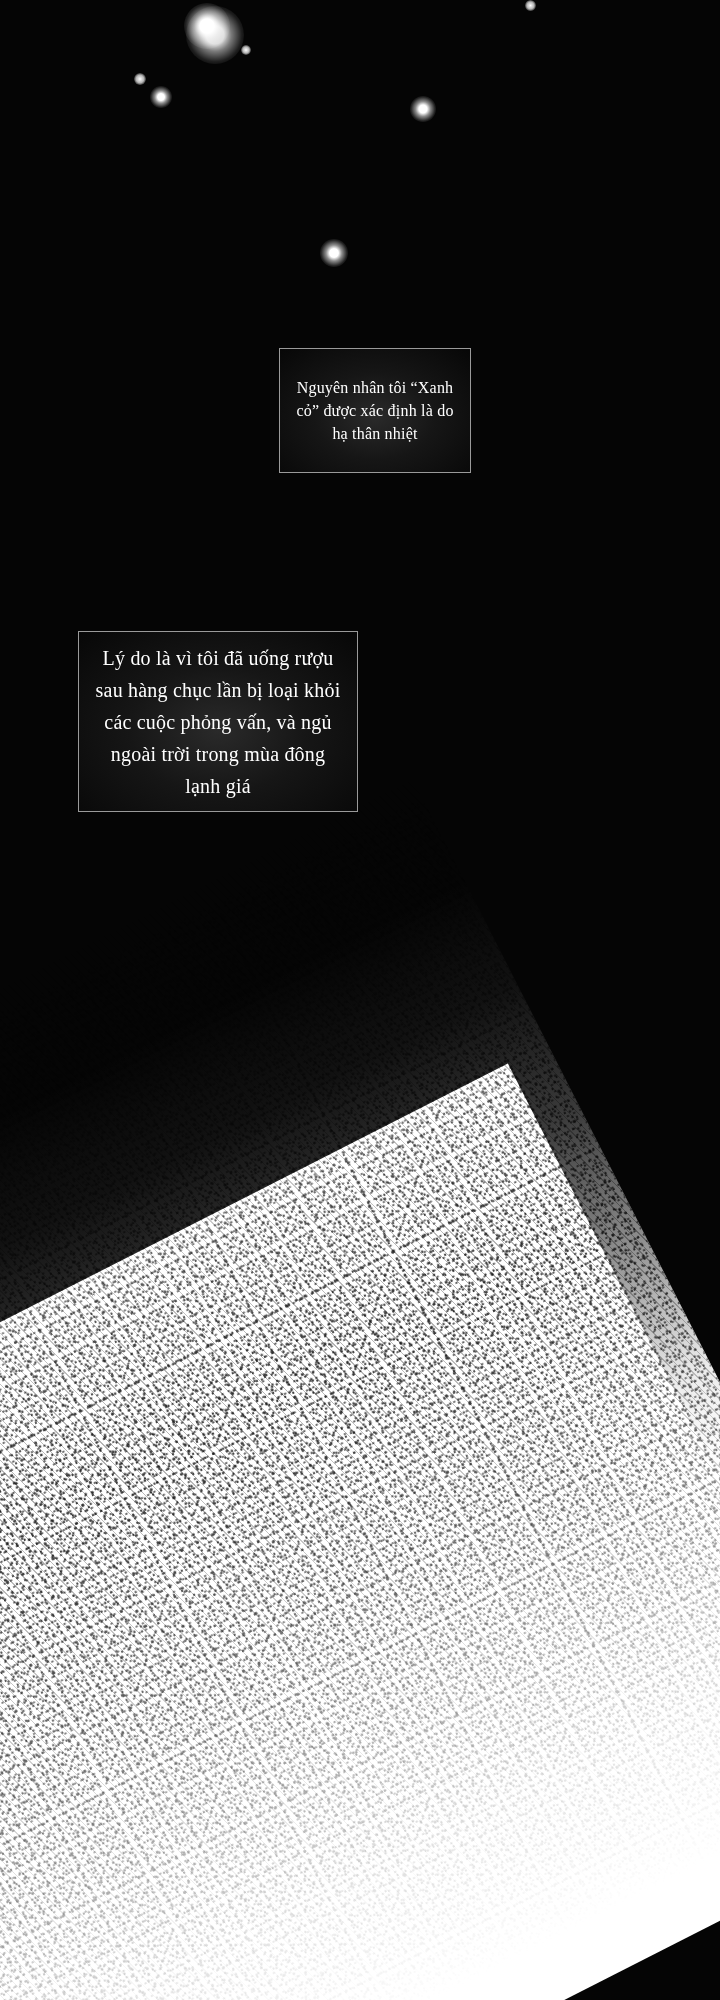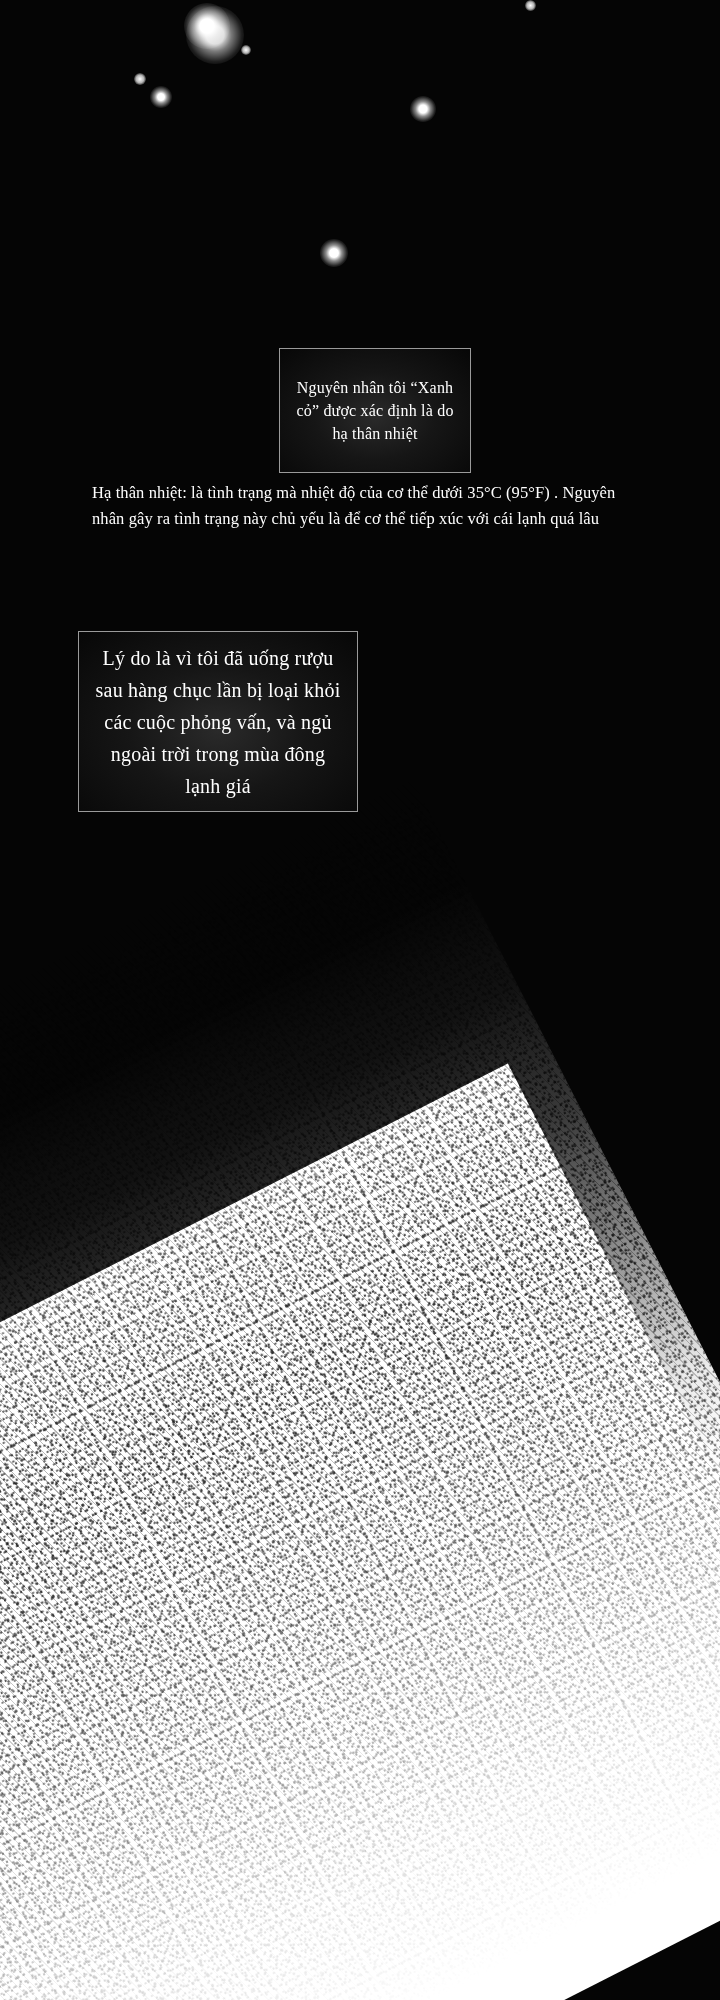--- a/index.html
+++ b/index.html
@@ -177,21 +177,20 @@
     <div class="star" style="left:150px; top:86px; width:22px; height:22px;"></div>
     <div class="star tiny" style="left:525px; top:0px; width:11px; height:11px;"></div>
     <div class="star" style="left:410px; top:96px; width:26px; height:26px;"></div>
     <div class="star" style="left:320px; top:239px; width:28px; height:28px;"></div>
   </div>
 
   <div class="caption-box" id="box-hypothermia-title">
     <div class="txt">Nguyên nhân tôi “Xanh cỏ” được xác định là do hạ thân nhiệt</div>
   </div>
 
-  <div class="free-text" id="definition-text">Hạ thân nhiệt: là tình trạng mà nhiệt độ của cơ thể dưới 35°C (95°F) . Nguyên nhân gây ra tình trạng này chủ yếu là để cơ thể tiếp xúc với cái lạnh quá lâu</div>
 
 
   <div class="caption-box" id="box-reason">
     <div class="txt">Lý do là vì tôi đã uống rượu sau hàng chục lần bị loại khỏi các cuộc phỏng vấn, và ngủ ngoài trời trong mùa đông lạnh giá</div>
   </div>
 
   <div class="drift">
     <div class="drift-solid"></div>
     <div class="drift-grad"></div>
     <div class="drift-streaks"></div>

